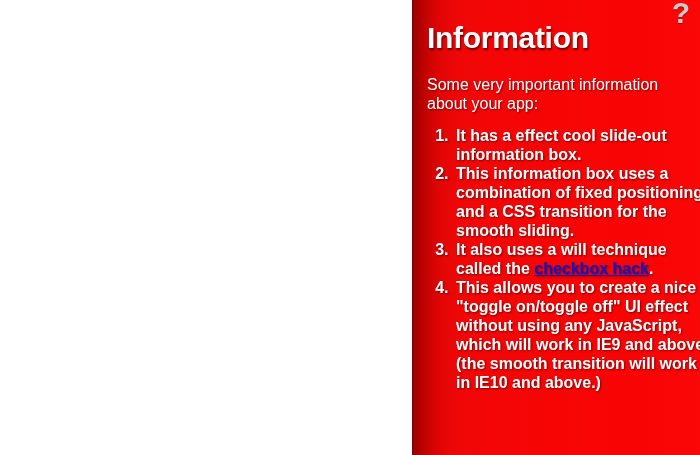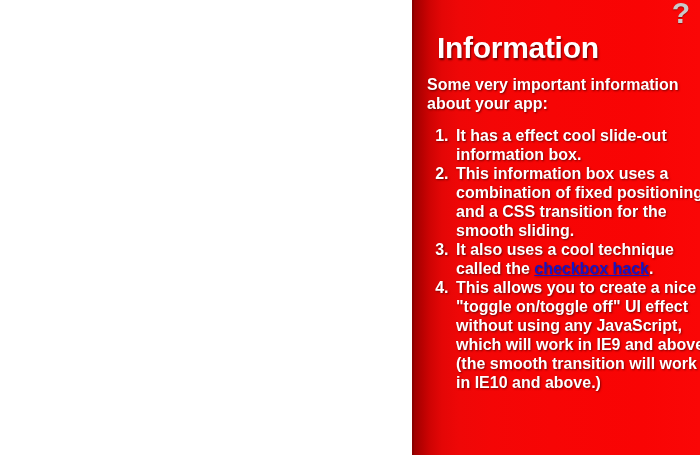--- a/index.html
+++ b/index.html
@@ -87,21 +87,21 @@
 
   
   .panel-content {
     position: absolute;
     left: 15px;
     top: 0;
     width: 262px;
   }
 
   .panel-title {
-    margin: 10px;
+    margin: 0;
     padding: 0;
     position: absolute;
     left: 0;
     top: 22px;
     font-size: 30px;
     line-height: 32px;
     font-weight: bold;
     color: #ffffff;
     letter-spacing: -0.3px;
     text-shadow: 1px 2px 2px rgba(0,0,0,0.55);
@@ -110,21 +110,21 @@
 
   .panel-intro {
     margin: 0;
     padding: 0;
     position: absolute;
     left: 0;
     top: 75px;
     width: 260px;
     font-size: 16px;
     line-height: 19px;
-    font-weight: bold;
+    font-weight: normal;
     color: #ffffff;
     text-shadow: 1px 1px 2px rgba(0,0,0,0.5);
   }
 
   .panel-list {
     position: absolute;
     left: 0;
     top: 126px;
     width: 262px;
     margin: 0;
@@ -176,21 +176,21 @@
       <p class="panel-intro">Some very important information about your app:</p>
 
       <ol class="panel-list">
         <li>
           <span>It has a effect cool slide-out information box.</span>
         </li>
         <li>
           <span>This information box uses a combination of fixed positioning and a CSS transition for the smooth sliding.</span>
         </li>
         <li>
-          <span>It also uses a cool technique called the </span><a class="info-link" href="#">checkbox hack</a><span>.</span>
+          <span>It also uses a will technique called the </span><a class="info-link" href="#">checkbox hack</a><span>.</span>
         </li>
         <li>
           <span>This allows you to create a nice "toggle on/toggle off" UI effect without using any JavaScript, which will work in IE9 and above (the smooth transition will work in IE10 and above.)</span>
         </li>
       </ol>
 
     </div>
   </div>
 </div>
 

